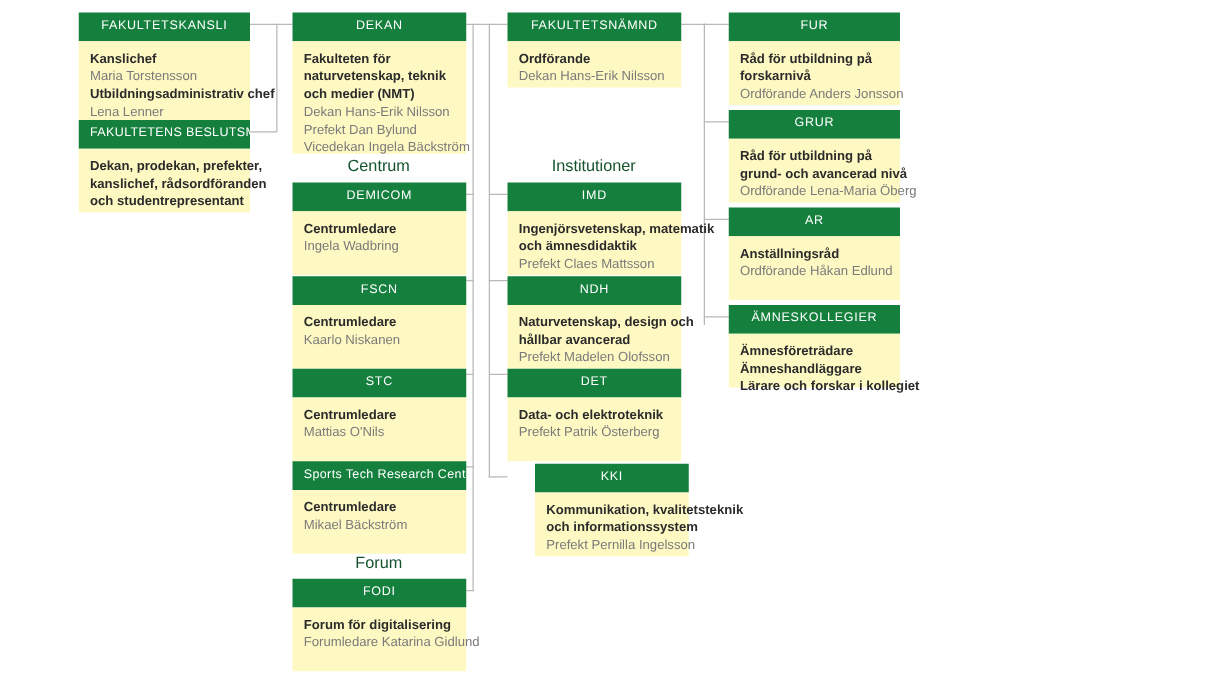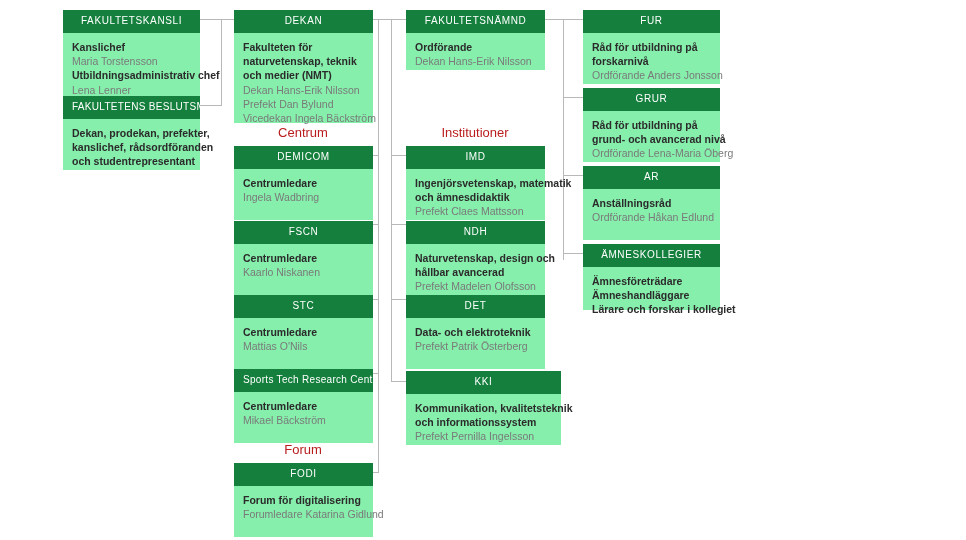--- a/index.html
+++ b/index.html
@@ -43,21 +43,21 @@
     box-sizing: border-box;
     white-space: nowrap;
     overflow: hidden;
   }
   .node-head.left {
     text-align: left;
     padding-left: 9px;
     letter-spacing: 0.3px;
   }
   .node-body {
-    background: #86efac;
+    background: #fef9c3;
     color: #4a4a4a;
     font-size: 10.5px;
     line-height: 14.2px;
     padding: 7px 9px 9px 9px;
     box-sizing: border-box;
   }
   .node-body .b {
     color: #2b2b2b;
     font-weight: bold;
   }
@@ -65,21 +65,21 @@
     color: #7a7a7a;
   }
   .node-body div {
     white-space: nowrap;
   }
 
   
   .caption {
     position: absolute;
     font-size: 13px;
-    color: #b91c1c;
+    color: #14532d;
     text-align: center;
     white-space: nowrap;
   }
 </style>
 </head>
 <body>
 
 <div id="chart-root">
 
   <div class="conn h" style="left:200px; top:19px; width:34px;"></div>
@@ -211,21 +211,21 @@
   </div>
 
   <div class="node" style="left:406px; top:295px; width:139px;">
     <div class="node-head">DET</div>
     <div class="node-body" style="height:51px;">
         <div class="b">Data- och elektroteknik</div>
         <div class="n">Prefekt Patrik Österberg</div>
       </div>
   </div>
 
-  <div class="node" style="left:406px; top:371px; width:155px;">
+  <div class="node" style="left:428px; top:371px; width:123px;">
     <div class="node-head">KKI</div>
     <div class="node-body" style="height:51px;">
         <div class="b">Kommunikation, kvalitetsteknik</div>
         <div class="b">och informationssystem</div>
         <div class="n">Prefekt Pernilla Ingelsson</div>
       </div>
   </div>
 
   <div class="node" style="left:583px; top:10px; width:137px;">
     <div class="node-head">FUR</div>

